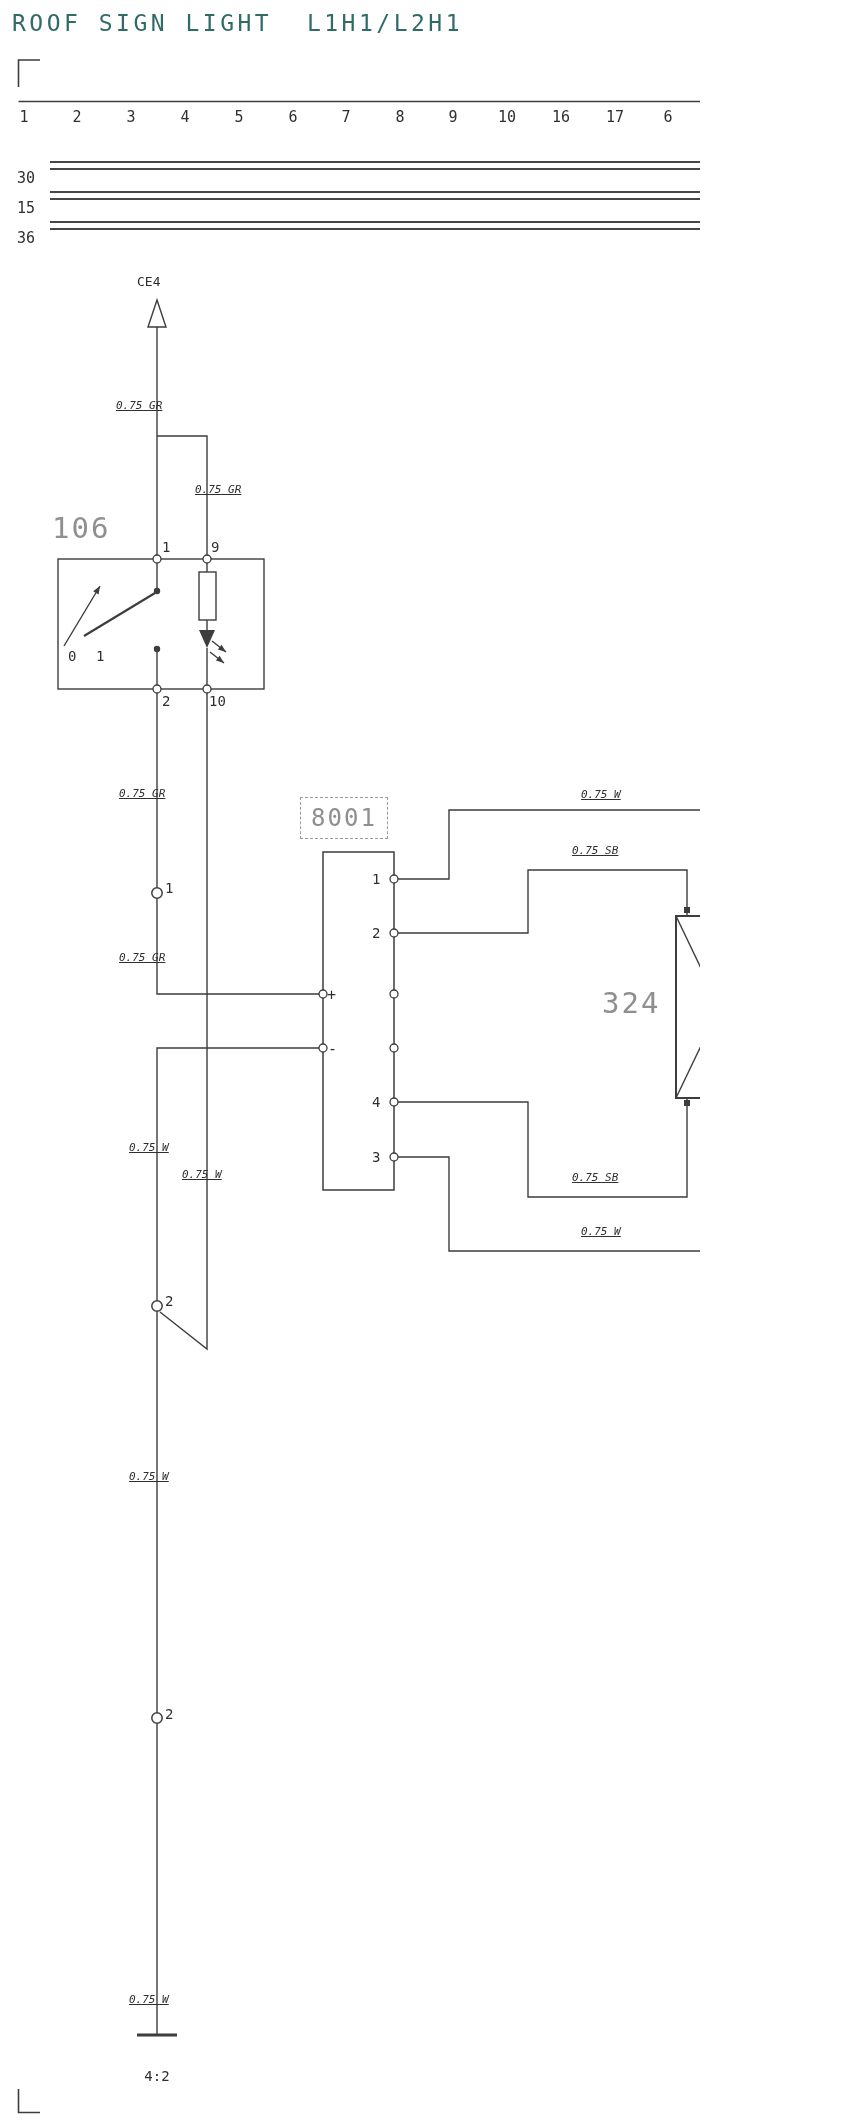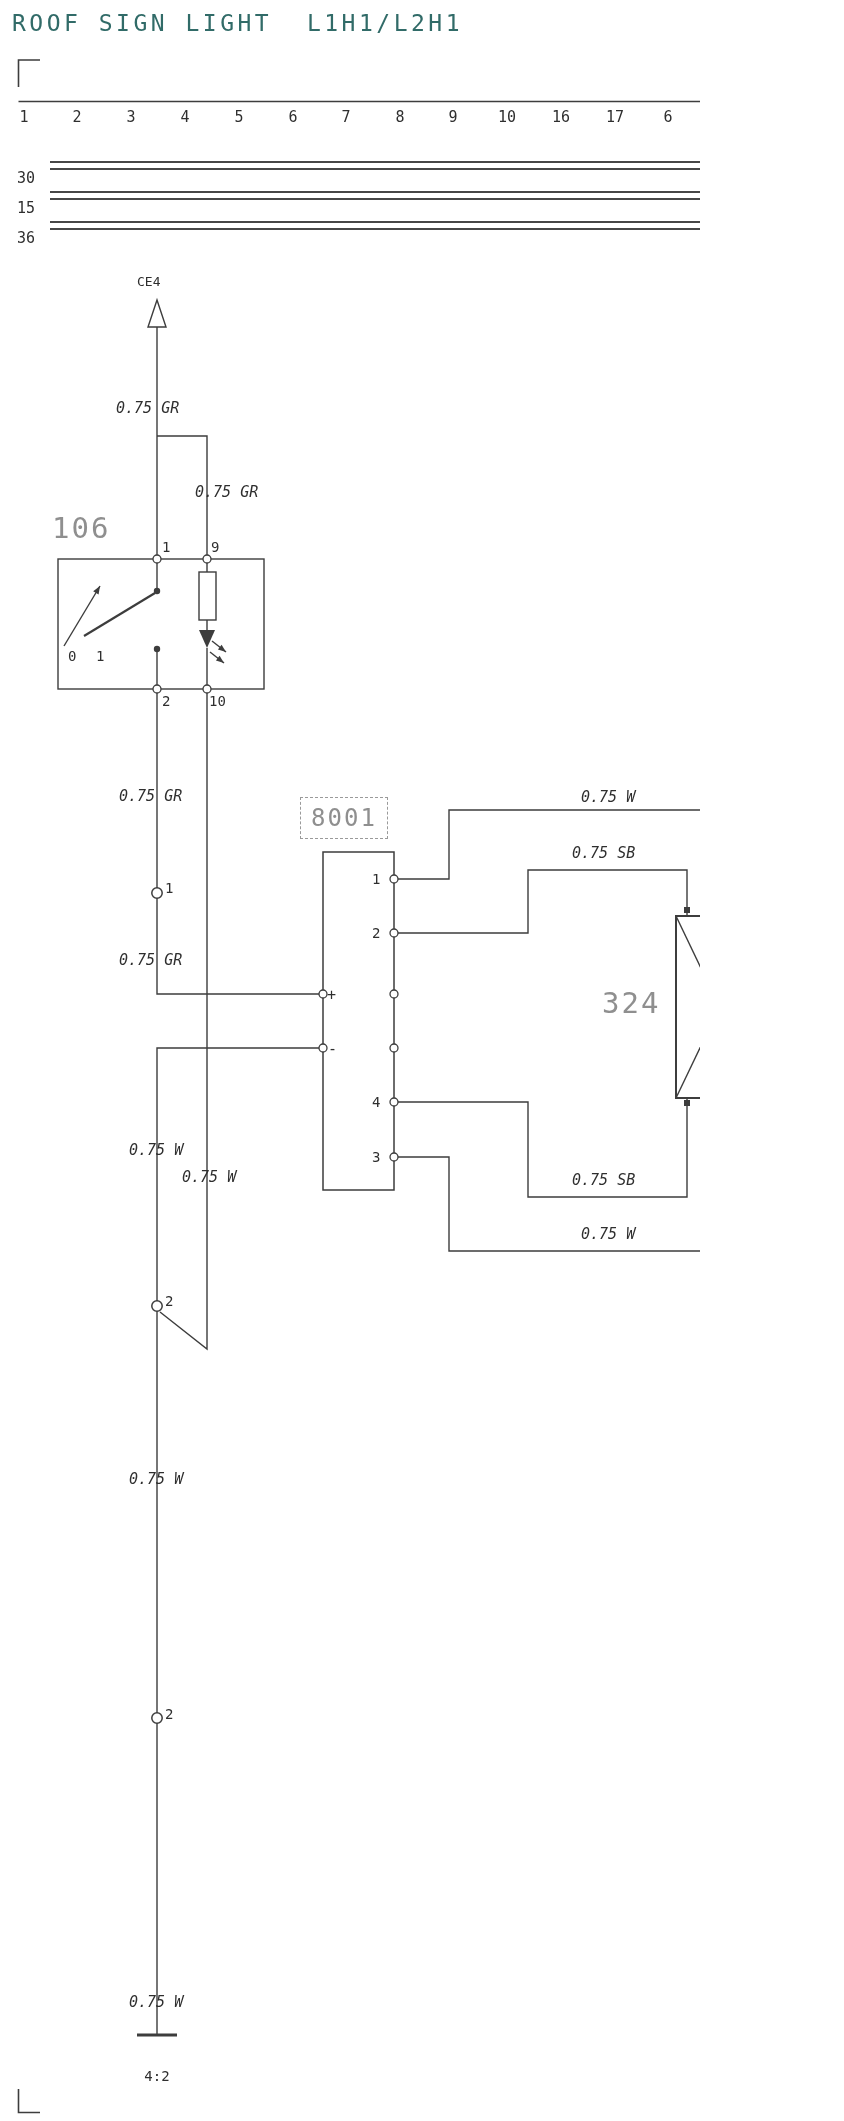--- a/index.html
+++ b/index.html
@@ -3,21 +3,21 @@
 <meta charset="utf-8">
 <style>
   html,body{margin:0;padding:0;background:#fff;}
   .canvas{position:relative;width:700px;height:2121px;background:#ffffff;overflow:hidden;
           font-family:"DejaVu Sans Mono","Liberation Mono",monospace;}
   .art{position:absolute;left:0;top:0;}
   .t{position:absolute;line-height:1.2;color:#2f2f2f;white-space:pre;}
   .title{font-size:23px;letter-spacing:3.5px;color:#316b68;}
   .col{font-size:15px;transform:translateX(-50%);}
   .busl{font-size:15px;margin-top:16px;}
-  .wire{font-style:italic;font-size:15px;}
+  .wire{font-style:italic;font-size:11px;text-decoration:underline;}
   .pin{font-size:14px;}
   .cid{color:#8f8f8f;}
   .id132,.id468{font-size:29px;letter-spacing:2px;}
   .lblbox{position:absolute;left:300px;top:797px;width:88px;height:42px;border:1.6px dashed #9a9a9a;
           display:flex;align-items:center;justify-content:center;font-size:24px;letter-spacing:2px;
           box-sizing:border-box;}
   .ctr{transform:translateX(-50%);}
   .bus{position:absolute;left:50px;width:721px;height:9px;box-sizing:border-box;
        border-top:2px solid #474747;border-bottom:2px solid #474747;}
 </style>

